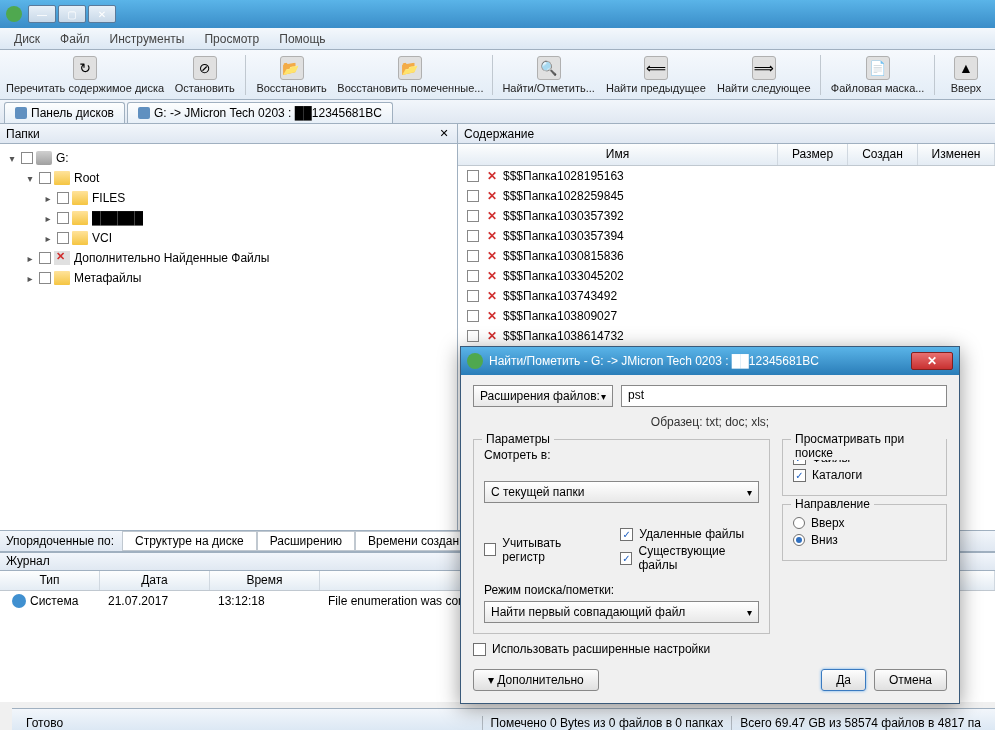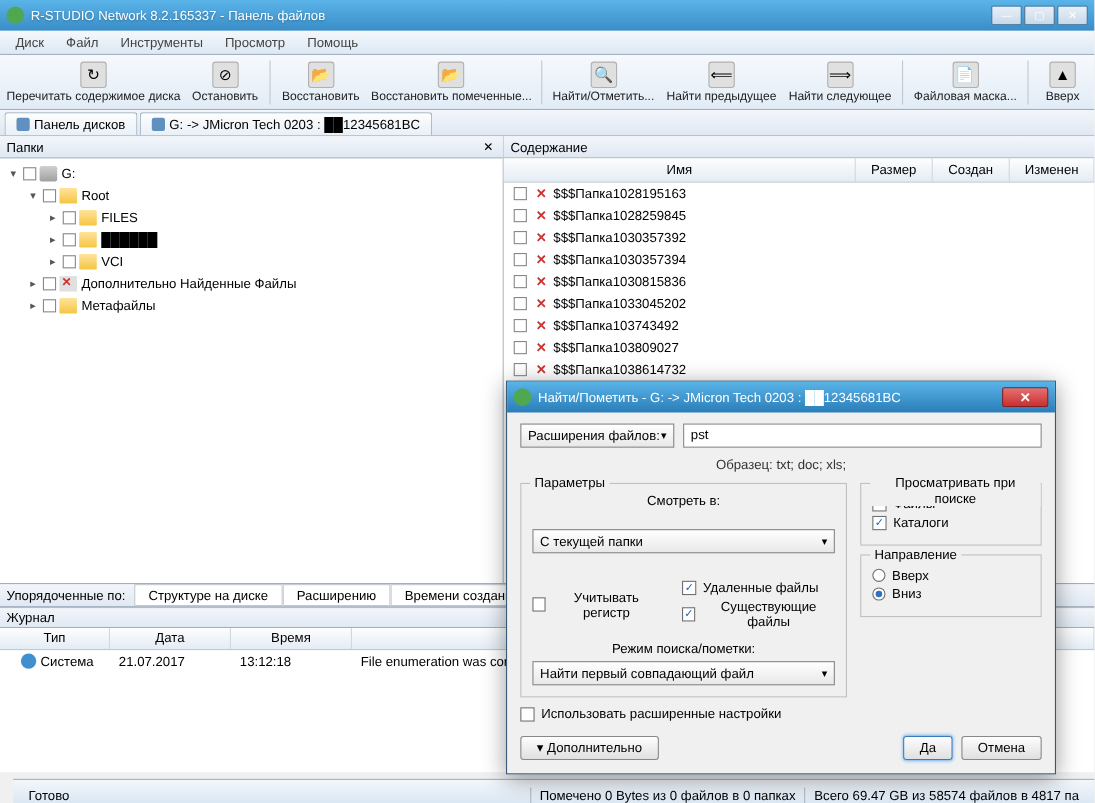--- a/index.html
+++ b/index.html
@@ -56,21 +56,21 @@
 
   
   .sortbar { height:22px; background:linear-gradient(to bottom,#f2f6fb,#e0e8f2); border-top:1px solid #a0b0c0; border-bottom:1px solid #a0b0c0; display:flex; align-items:center; padding:0 6px; gap:0;}
   .sortbar .sbtn { padding:2px 12px; border:1px solid #c0c8d0; background:#fff; }
 
   
   .jhdr { height:18px; background:linear-gradient(to bottom,#f2f6fb,#e0e8f2); border-bottom:1px solid #a0b0c0; padding:1px 6px;}
   .jcols { height:20px; display:flex; background:linear-gradient(to bottom,#fdfefe,#e4ecf4); border-bottom:1px solid #c0c8d0;}
   .jcols div{ border-right:1px solid #d0d8e0; padding:2px 8px; text-align:center;}
   .jrow { display:flex; height:20px; align-items:center;}
-  .jrow div{ padding:2px 8px;justify-content:center;}
+  .jrow div{ padding:2px 8px;}
   .jrow .jicn{width:14px;height:14px;background:#4090d0;border-radius:50%;margin-left:4px;}
 
   .journal-area { height: 150px; background:#fff; border-top:1px solid #a0b0c0;}
 
   
   .status { position:absolute; bottom:0; left:12px; right:0; height:22px; background:linear-gradient(to bottom,#f2f6fb,#dce8f4); border-top:1px solid #a0b0c0; display:flex; align-items:flex-end; padding:0 6px; }
   .status .cell { padding:0 8px; border-left:1px solid #b0b8c0;}
   .status .cell:first-child{border-left:none; flex:1;}
 
   
@@ -80,37 +80,36 @@
   .dlgtitle .t{flex:1;}
   .dlgclose{ width:42px;height:18px;background:linear-gradient(to bottom,#e87070,#c83030);border:1px solid #802020;border-radius:2px;display:flex;align-items:center;justify-content:center;color:#fff;font-weight:bold;}
   .dlgbody { padding:10px 12px 12px;}
   .drow { display:flex; align-items:center; margin-bottom:8px; gap:8px;}
   .dsel { flex:1; height:22px; border:1px solid #888; background:linear-gradient(to bottom,#fff,#e8e8e8); padding:2px 6px; display:flex;align-items:center;justify-content:space-between;}
   .dsel::after{content:"▾"; font-size:10px;}
   .dinput { flex:1; height:22px; border:1px solid #888; background:#fff; padding:2px 6px;}
   .fieldset { border:1px solid #c0c0c0; padding:8px 10px 10px; margin-bottom:8px; position:relative;}
   .fieldset .legend { position:absolute; top:-8px; left:8px; background:#f0f0f0; padding:0 4px;}
   .dcols { display:flex; gap:12px;}
-  .dcol { flex:1;text-align:center;}
+  .dcol { flex:1;}
   .chk { display:flex; align-items:center; gap:6px; margin:3px 0;}
   .chk .box{ width:13px;height:13px;border:1px solid #707070;background:#fff;display:flex;align-items:center;justify-content:center;font-size:10px;color:#2060c0;}
   .rad { display:flex; align-items:center; gap:6px; margin:3px 0;}
   .rad .circ{ width:12px;height:12px;border:1px solid #707070;border-radius:50%;background:#fff;display:flex;align-items:center;justify-content:center;}
   .rad .circ.on::after{content:"";width:6px;height:6px;background:#3070c0;border-radius:50%;}
   .dbtns { display:flex; justify-content:space-between; margin-top:10px;}
   .btn { padding:3px 14px; border:1px solid #888; background:linear-gradient(to bottom,#fdfdfd,#e0e0e0); border-radius:3px;}
   .btn.primary { border:1px solid #3a7ac0; box-shadow:0 0 3px #6ab0f0;}
   .samplelbl { text-align:center; margin: 4px 0 10px; color:#333;}
 </style>
 </head>
 <body>
 
 <div class="titlebar">
   <div class="app-icon"></div>
-  <div class="title">R-STUDIO Network 8.2.165337 - Панель файлов</div>
   <div class="winbtns">
     <div class="winbtn">—</div>
     <div class="winbtn">▢</div>
     <div class="winbtn">✕</div>
   </div>
 </div>
 
 <div class="menubar" id="menubar">
     <span>Диск</span>
     <span>Файл</span>

